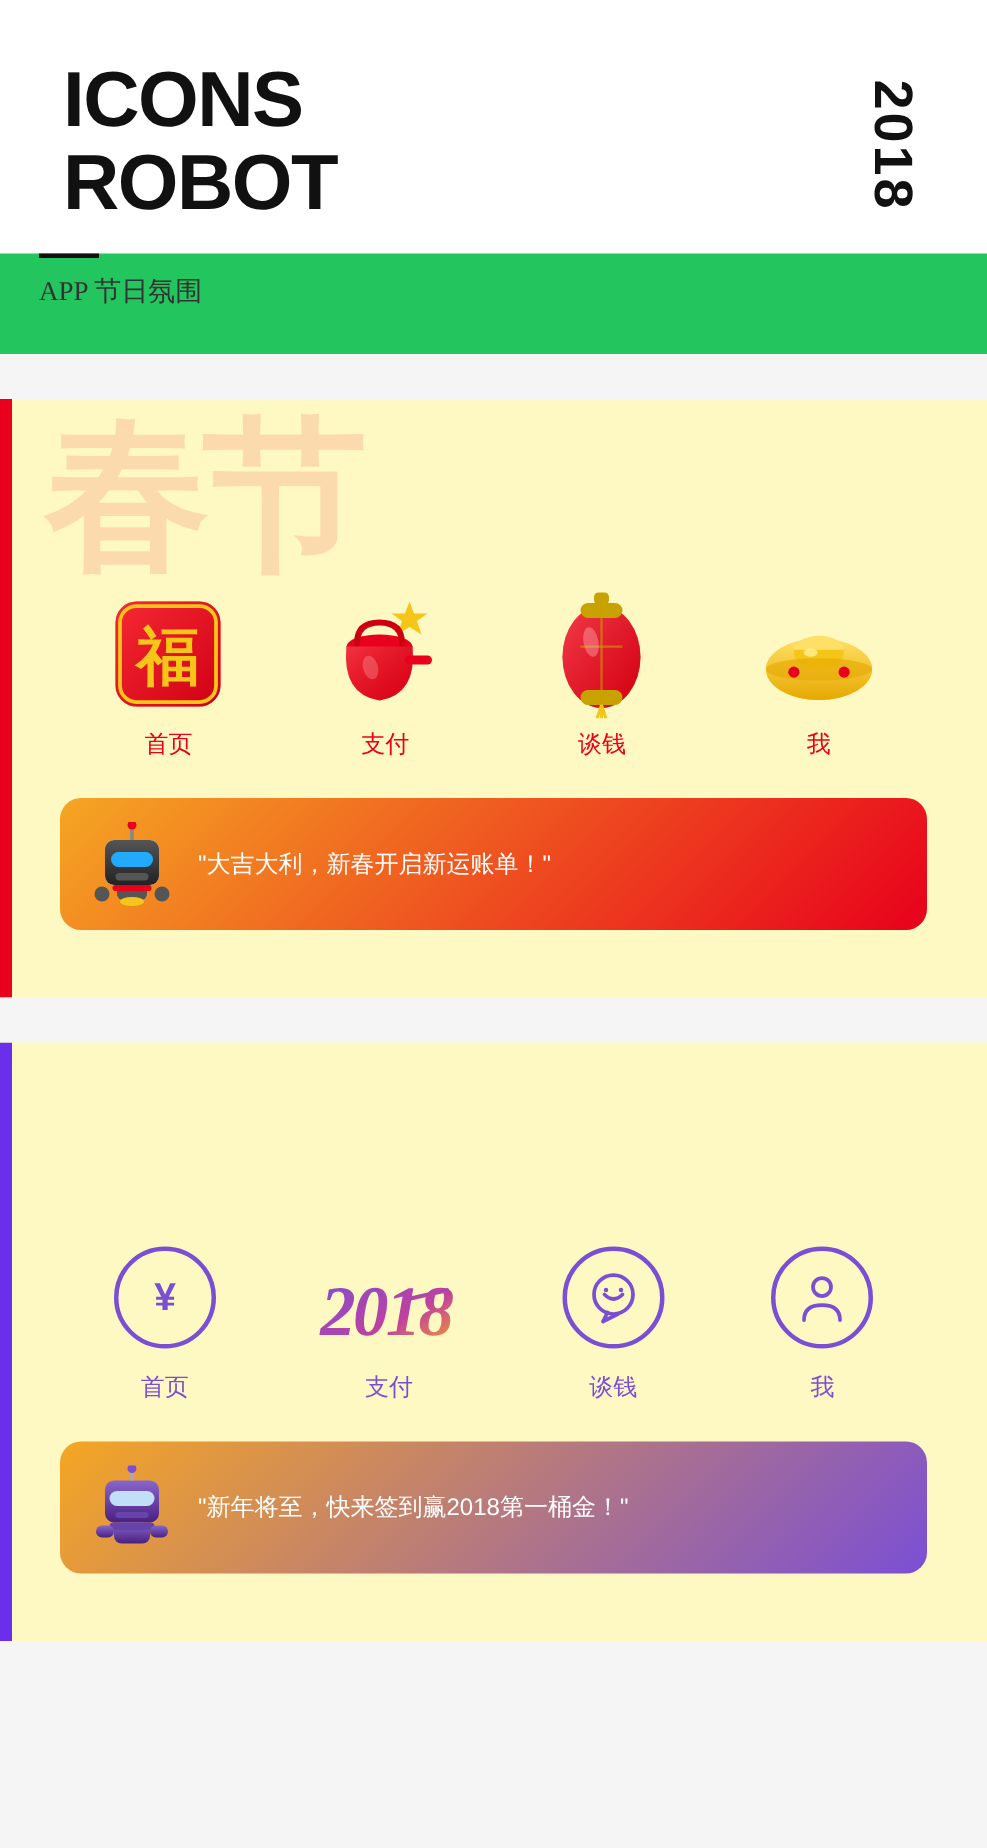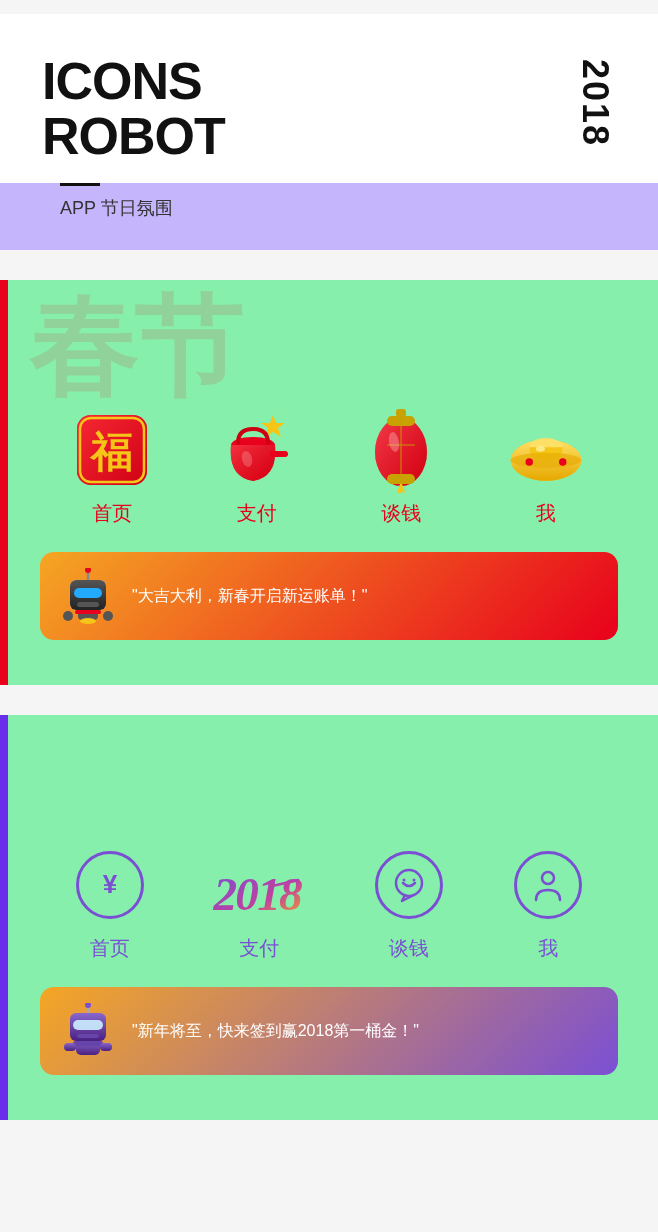--- a/index.html
+++ b/index.html
@@ -9,44 +9,44 @@
       background: #f5f5f5;
       font-family: 'PingFang SC', 'Hiragino Sans GB', 'Microsoft YaHei', sans-serif;
       position: relative;
     }
 
     .header {
       padding: 40px 42px 20px 42px;
       background: #fff;
       display: flex;
       justify-content: space-between;
-      align-items: flex-start;
-      margin-top: 14px;
+      align-items: center;
     }
 
     .header-title {
       font-size: 52px;
       font-weight: 900;
       line-height: 1.05;
       color: #111;
       letter-spacing: -1px;
     }
 
     .header-year {
       font-size: 36px;
       font-weight: 900;
       color: #111;
       writing-mode: vertical-rl;
       letter-spacing: 2px;
       margin-top: 5px;
     }
 
     .header-subtitle-wrap {
-      background: #c4b5fd;
-      padding: 0 42px 30px 60px;
+      background: #22c55e;
+      padding: 0 42px 30px 26px;
+      font-family: Liberation Serif, serif;
     }
 
     .header-divider {
       width: 40px;
       height: 3px;
       background: #111;
       margin-bottom: 10px;
     }
 
     .header-subtitle {
@@ -55,21 +55,21 @@
       font-weight: 400;
     }
 
     .section-gap {
       height: 30px;
       background: #f5f5f5;
     }
 
     
     .card {
-      background: #86efac;
+      background: #fef9c3;
       margin: 0;
       position: relative;
       overflow: hidden;
     }
 
     .card-inner {
       padding: 30px 30px 35px 30px;
       position: relative;
     }
 
@@ -124,21 +124,21 @@
     }
 
     .icon-item {
       display: flex;
       flex-direction: column;
       align-items: center;
       gap: 10px;
     }
 
     .icon-item span {
-      font-size: 20px;
+      font-size: 16px;
       font-weight: 500;
     }
 
     .icon-item span.red-label {
       color: #e8001c;
     }
 
     .icon-item span.purple-label {
       color: #7b4fd4;
     }

